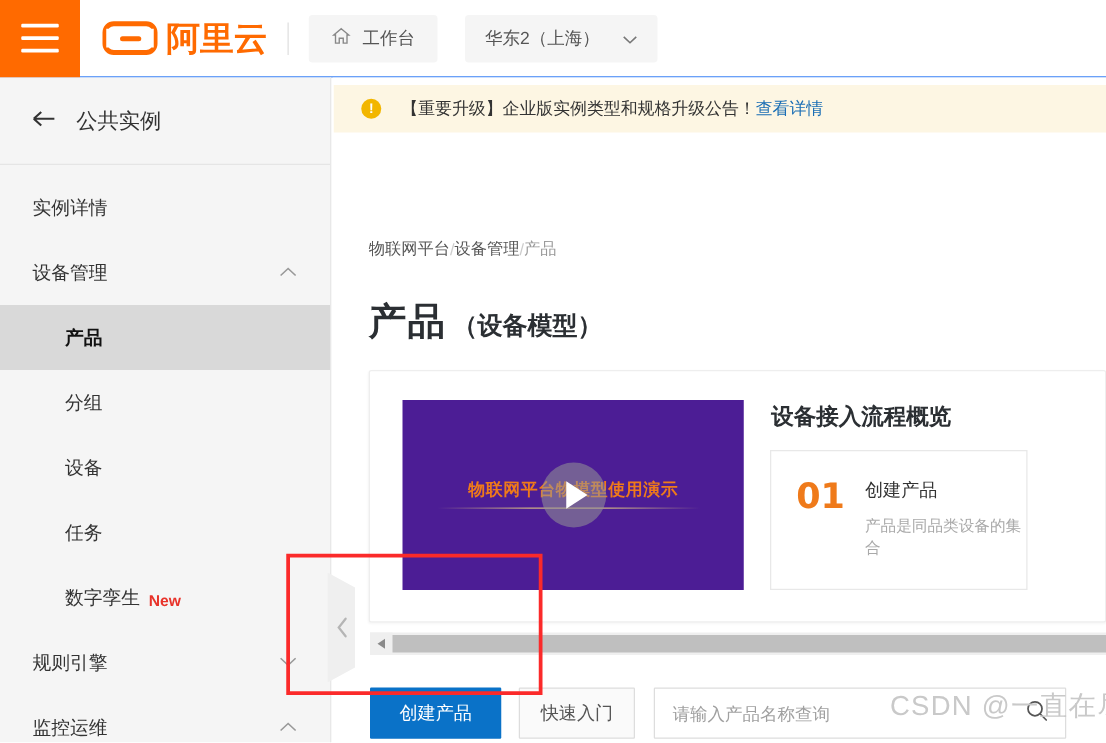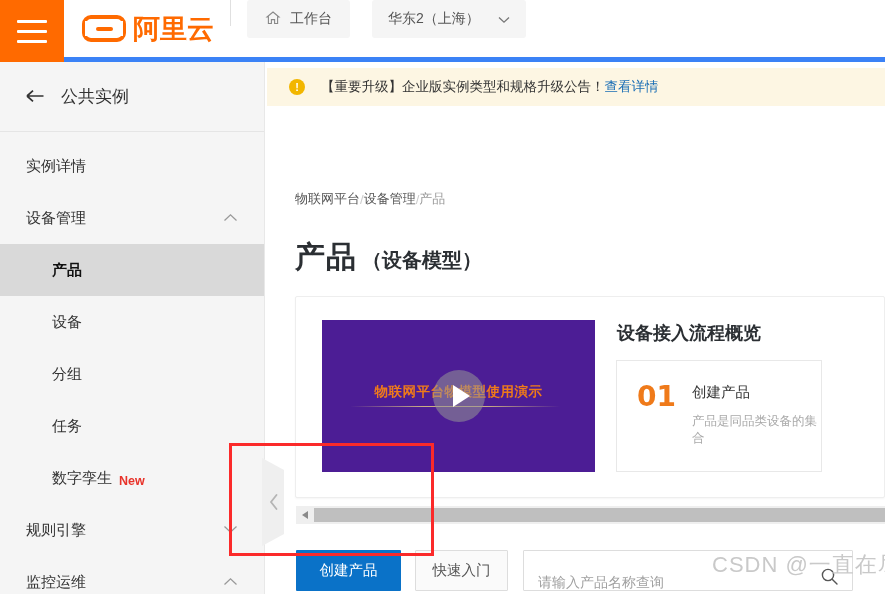--- a/index.html
+++ b/index.html
@@ -6,22 +6,22 @@
   html, body {
     width: 885px; height: 594px;
     font-family: "Liberation Sans", "DejaVu Sans", sans-serif;
     background: #ffffff; overflow: hidden;
   }
   #app { position: relative; width: 885px; height: 594px; background:#fff; }
 
   
   .topbar {
     position: absolute; left:0; top:0; width:885px; height:62px;
-    background:#fff; border-bottom:5px solid #3b82f6;
-    display:flex; 
+    background:#fff; border-bottom:1px solid #3b82f6;
+    display:flex; align-items:center;
   }
   .hamburger-block {
     width:64px; height:62px; background:#ff6a00;
     display:flex; flex-direction:column; align-items:center; justify-content:center;
     gap:7px; cursor:pointer; flex:0 0 auto;
   }
   .hamburger-block i { display:block; width:30px; height:3px; background:#fff; border-radius:1px; }
   .logo-wrap { display:flex; align-items:center; margin-left:18px; flex:0 0 auto; }
   .logo-mark {
     width:44px; height:27px; border:4px solid #ff6a00; border-radius:9px;
@@ -165,21 +165,21 @@
     display:flex; align-items:center; justify-content:center; cursor:pointer;
     border-radius:1px;
   }
   .btn-default {
     width:93px; height:41px; background:#fafafa; border:1px solid #ddd;
     color:#555; font-size:14.5px; display:flex; align-items:center;
     justify-content:center; cursor:pointer; margin-left:14px; border-radius:1px;
   }
   .search-box {
     width:330px; height:41px; border:1px solid #ddd; background:#fff; margin-left:15px;
-    display:flex; align-items:flex-end; padding:0 13px 0 14px; border-radius:1px;
+    display:flex; align-items:center; padding:0 13px 0 14px; border-radius:1px;
   }
   .search-box input {
     flex:1 1 auto; border:none; outline:none; font-size:14px; color:#333;
     font-family:"Liberation Sans","DejaVu Sans",sans-serif; background:transparent;
   }
   .search-box input::placeholder { color:#a0a0a0; }
   .search-ico { cursor:pointer; flex:0 0 auto; margin-left:6px; }
 
   
   .collapse-handle {
@@ -264,25 +264,25 @@
               <path d="M1.5 7.4 L7.5 1.8 L13.5 7.4" fill="none" stroke="#999" stroke-width="1.3"></path>
             </svg>
         </span>
       </div>
 
       <div class="side-item sub active">
         <span>产品</span>
       </div>
 
       <div class="side-item sub">
+        <span>分组</span>
+      </div>
+
+      <div class="side-item sub">
         <span>设备</span>
-      </div>
-
-      <div class="side-item sub">
-        <span>分组</span>
       </div>
 
       <div class="side-item sub">
         <span>任务</span>
       </div>
 
       <div class="side-item sub">
         <span style="display:flex;align-items:flex-end;">
           <span>数字孪生</span>
           <span class="badge-new">New</span>

